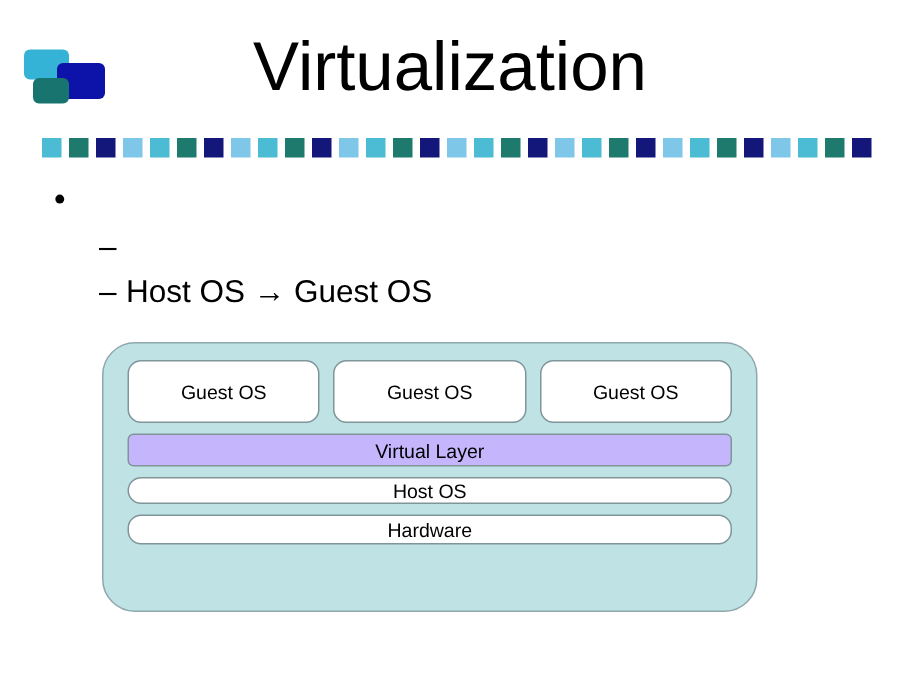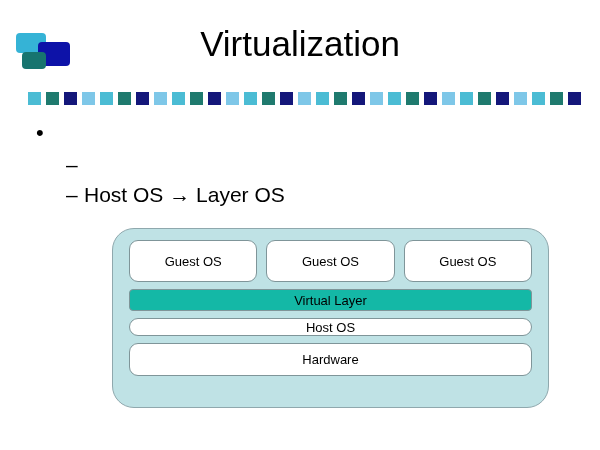--- a/index.html
+++ b/index.html
@@ -48,21 +48,21 @@
     left: 8px;  top: 21px;
     width: 24px; height: 17px;
     background: #17746f;
   }
 
   #slide-title {
     position: absolute;
     left: 0; top: 24px;
     width: 600px;
     text-align: center;
-    font-size: 35px;
+    font-size: 46px;
     font-weight: 400;
     color: #000000;
     letter-spacing: 0px;
     line-height: 40px;
   }
 
   
   #decor-band {
     position: absolute;
     left: 28px;
@@ -122,21 +122,20 @@
     width: 437px;
     height: 180px;
     background: #bfe2e5;
     border: 1px solid #8fa8ad;
     border-radius: 22px;
     box-sizing: border-box;
     padding: 11px 16px 13px 16px;
     display: flex;
     flex-direction: column;
     gap: 7px;
-    margin-left: 44px;
   }
   #guest-os-row {
     display: flex;
     gap: 9px;
     height: 42px;
   }
   .stack-box {
     background: #ffffff;
     border: 1px solid #7f9599;
     box-sizing: border-box;
@@ -154,21 +153,21 @@
     height: 22px;
     border-radius: 4px;
     font-size: 13px;
   }
   #host-os-box {
     height: 18px;
     border-radius: 9px;
     font-size: 13px;
   }
   #hardware-box {
-    height: 33px;
+    height: 20px;
     border-radius: 9px;
     font-size: 13px;
     align-items: center;
   }
 </style>
 </head>
 <body style="background: rgb(255, 255, 255);">
 
 <div id="slide-header">
 
@@ -220,40 +219,40 @@
   <div class="bullet-row bullet-l1">
     <span class="marker">•</span>
   </div>
 
   <div class="bullet-row bullet-l2">
     <span class="marker">–</span>
   </div>
 
   <div class="bullet-row bullet-l2">
     <span class="marker">–</span>
-    <span class="bullet-text">Host OS → Layer OS</span>
+    <span class="bullet-text">Host OS → Guest OS</span>
   </div>
 
 </div>
 
 <div id="stack-diagram" style="background: rgb(191, 226, 229); border-color: rgb(143, 168, 173);">
 
   <div id="guest-os-row">
     <div class="stack-box guest-box" style="background: rgb(255, 255, 255); border-color: rgb(127, 149, 153);">
       <span>Guest OS</span>
     </div>
     <div class="stack-box guest-box" style="background: rgb(255, 255, 255); border-color: rgb(127, 149, 153);">
       <span>Guest OS</span>
     </div>
     <div class="stack-box guest-box" style="background: rgb(255, 255, 255); border-color: rgb(127, 149, 153);">
       <span>Guest OS</span>
     </div>
   </div>
 
-  <div class="stack-box" id="virtual-layer-box" style="background: #14b8a6; border-color: rgb(127, 149, 153);">
+  <div class="stack-box" id="virtual-layer-box" style="background: #c4b5fd; border-color: rgb(127, 149, 153);">
     <span>Virtual Layer</span>
   </div>
 
   <div class="stack-box" id="host-os-box" style="background: rgb(255, 255, 255); border-color: rgb(127, 149, 153);">
     <span>Host OS</span>
   </div>
 
   <div class="stack-box" id="hardware-box" style="background: rgb(255, 255, 255); border-color: rgb(127, 149, 153);">
     <span>Hardware</span>
   </div>

